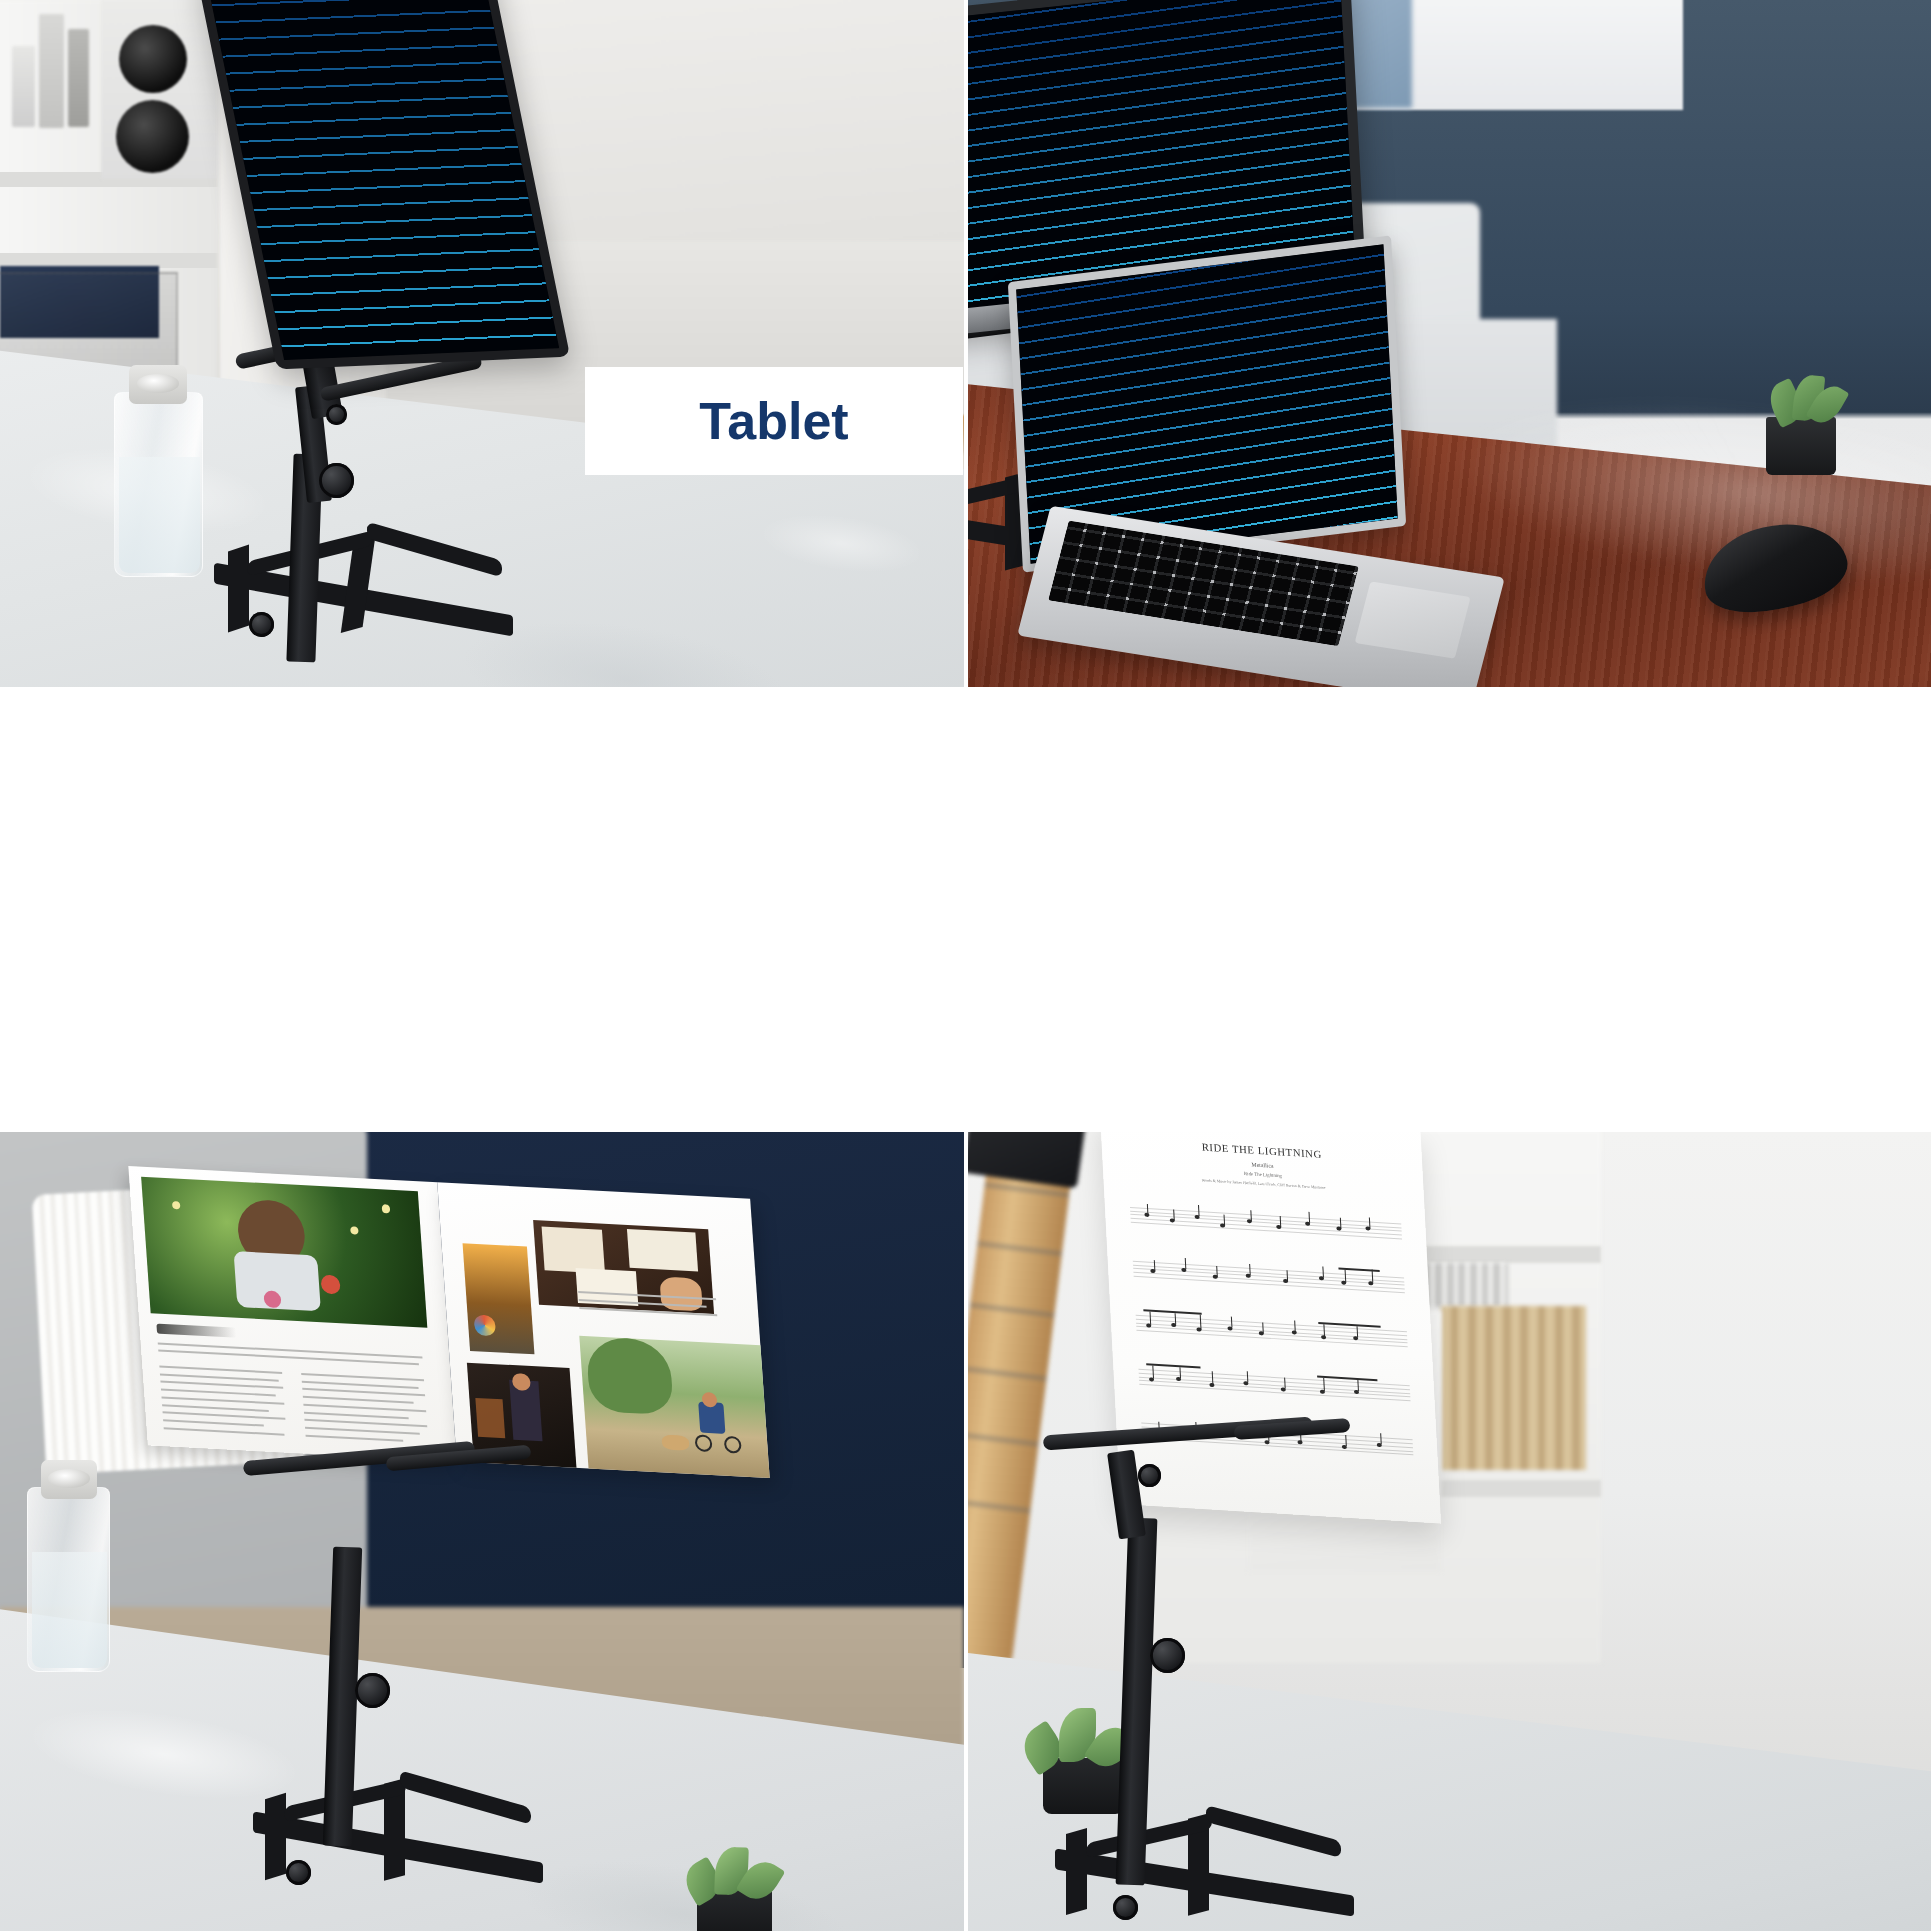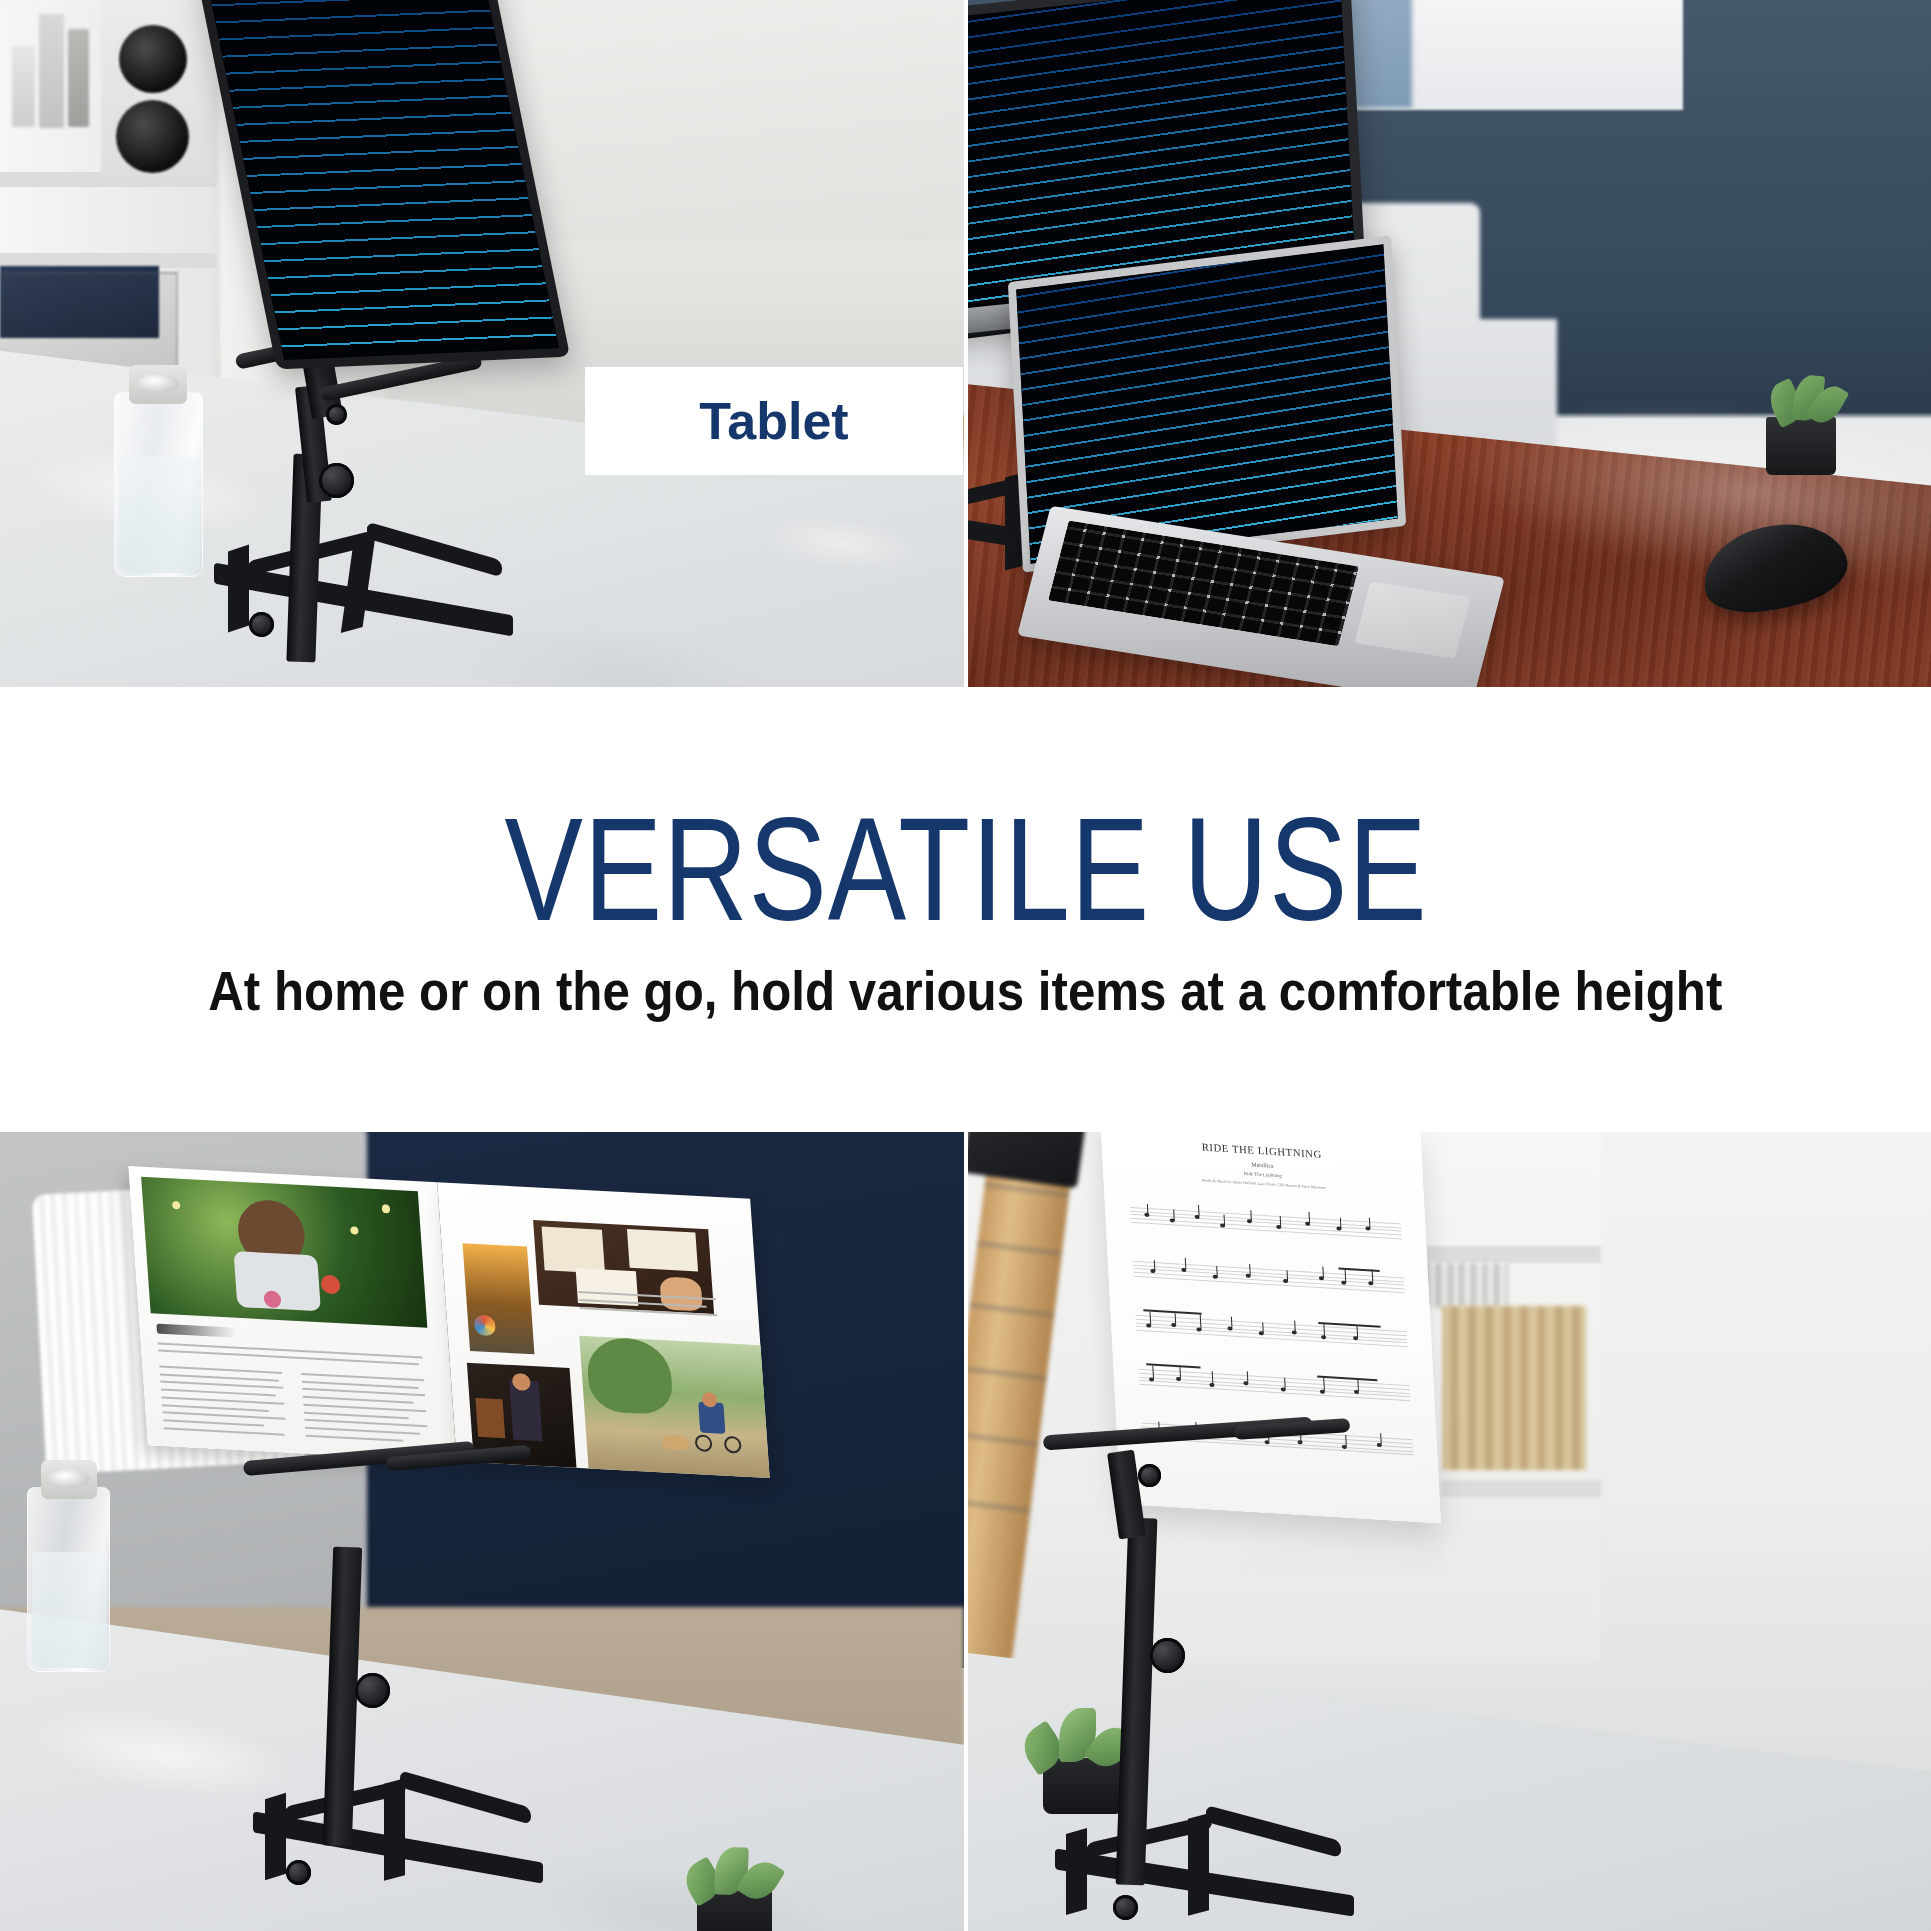--- a/index.html
+++ b/index.html
@@ -324,24 +324,20 @@
                              repeating-linear-gradient(0deg,#2a2b2d 0 12.6px,#d6d7d9 12.6px 15.4px);
                   background-blend-mode:multiply;border-radius:2.9px;"></div>
       <div style="position:absolute;left:326px;top:25px;width:100px;height:64px;
                   background:linear-gradient(160deg,#dfe0e2,#c6c8ca);border-radius:3.9px;"></div>
     </div>
 
     <div class="mouse"></div>
 
   </div>
 
-  <div id="banner">
-    <div id="headline">VERSATILE USE</div>
-    <div id="subheadline">At home or on the go, hold various items at a comfortable height</div>
-  </div>
 
   <div class="panel" id="panel-magazine">
     <div class="room-bg"></div>
     <div class="navy-wall"></div>
     <div class="couch-grey"></div>
     <div class="pillow-white"></div>
     <div class="tan-floor"></div>
     <div class="stone-table2"></div>
 
     <div class="bottle" style="left:27px;top:328px;width:83px;height:203px">

